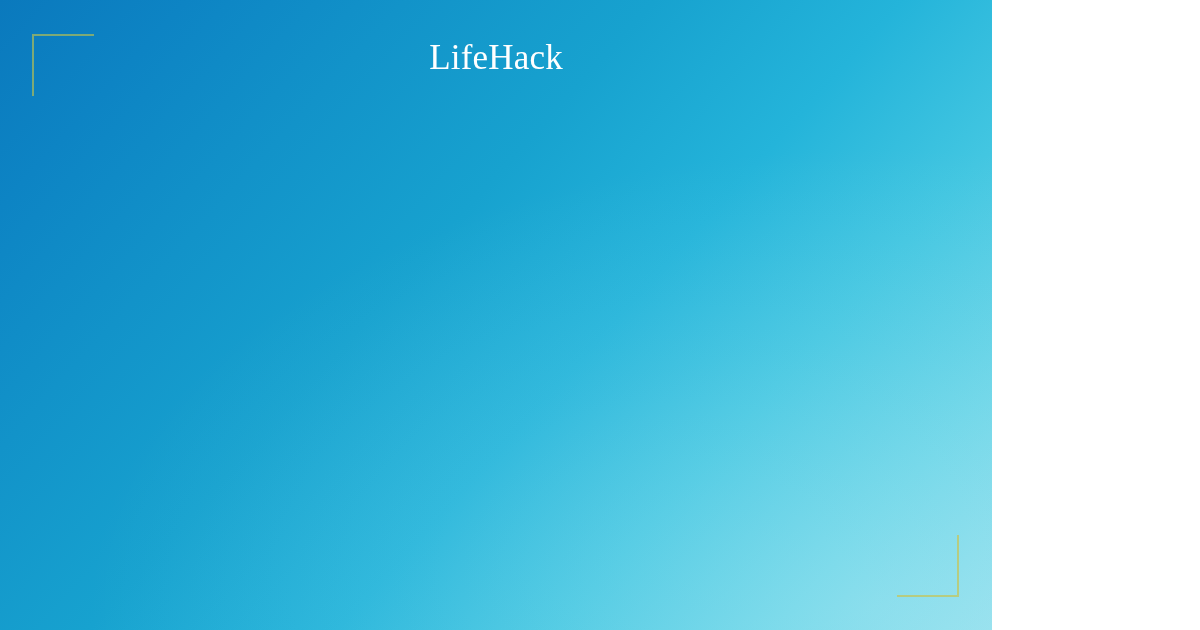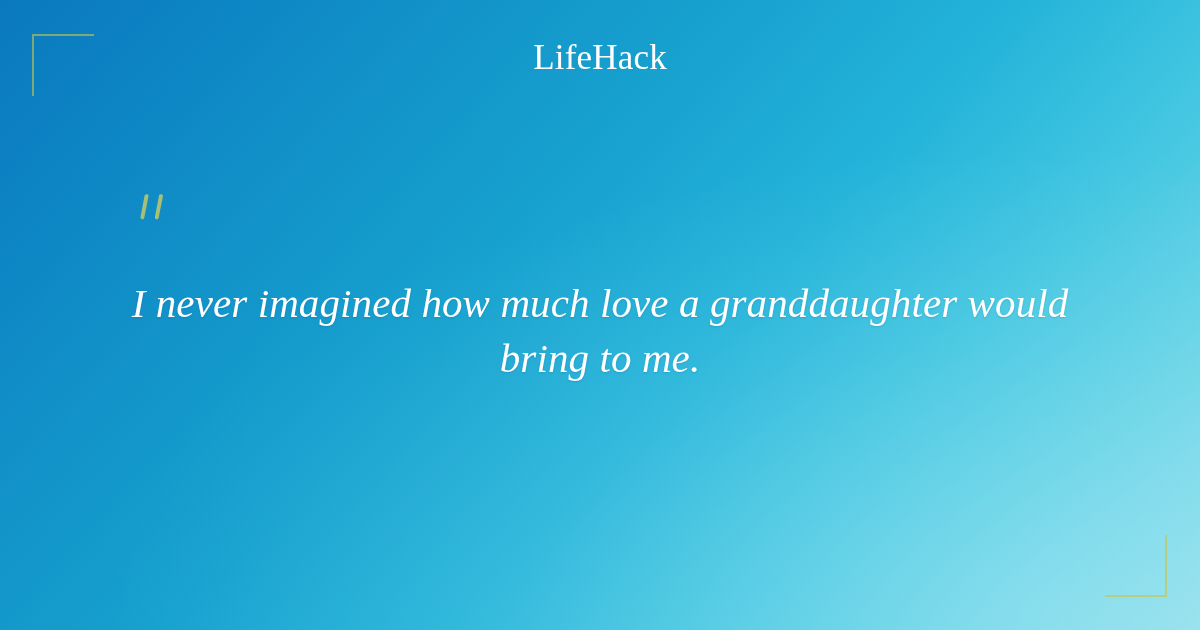--- a/index.html
+++ b/index.html
@@ -8,21 +8,21 @@
   }
   body {
     width: 1200px;
     height: 630px;
     overflow: hidden;
     font-family: "Liberation Serif", "DejaVu Serif", serif;
   }
 
   .quote-card {
     position: relative;
-    width: 1200px;
+    width: 992px;
     height: 630px;
     box-sizing: border-box;
     overflow: hidden;
     
     background:
       linear-gradient(132deg,
         #0a79bd 0%,
         #0d84c4 12%,
         #1293c9 26%,
         #17a2cf 42%,
@@ -125,30 +125,16 @@
 <div class="quote-card">
 
   <div class="sheen"></div>
 
   <div class="corner top-left"></div>
 
   <div class="brand">
     <span class="brand-wordmark">LifeHack</span>
   </div>
 
-  <div class="quote-block">
-
-    <div class="quote-mark">
-      <svg viewBox="0 0 46 46" xmlns="http://www.w3.org/2000/svg" aria-hidden="true">
-        <path d="M13.6 4.2 C14.9 4.0 15.8 4.7 15.5 6.2 L11.3 27.4 C11.0 28.9 9.9 29.6 8.9 29.3 C7.9 29.0 7.3 27.9 7.6 26.5 L11.6 5.6 C11.8 4.8 12.6 4.3 13.6 4.2 Z" fill="#a7c072"></path>
-        <path d="M28.0 4.2 C29.3 4.0 30.2 4.7 29.9 6.2 L25.7 27.4 C25.4 28.9 24.3 29.6 23.3 29.3 C22.3 29.0 21.7 27.9 22.0 26.5 L26.0 5.6 C26.2 4.8 27.0 4.3 28.0 4.2 Z" fill="#a7c072"></path>
-      </svg>
-    </div>
-
-    <p class="quote-text">
-      <span class="quote-text-inner">I never imagined how much love a granddaughter would bring to me.</span>
-    </p>
-
-  </div>
 
   <div class="corner bottom-right"></div>
 
 </div>
 
 </body></html>

